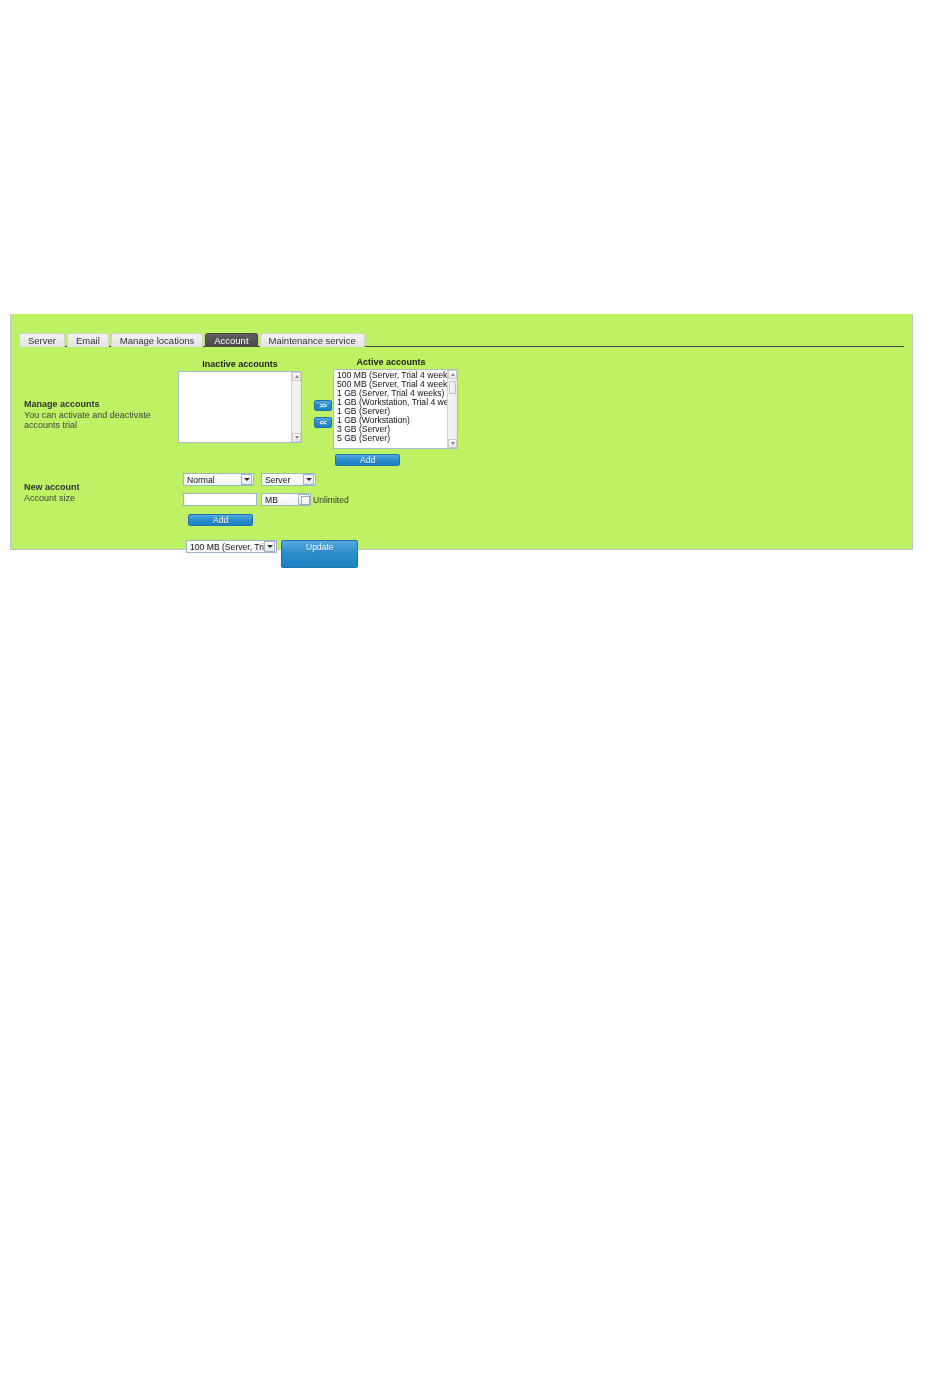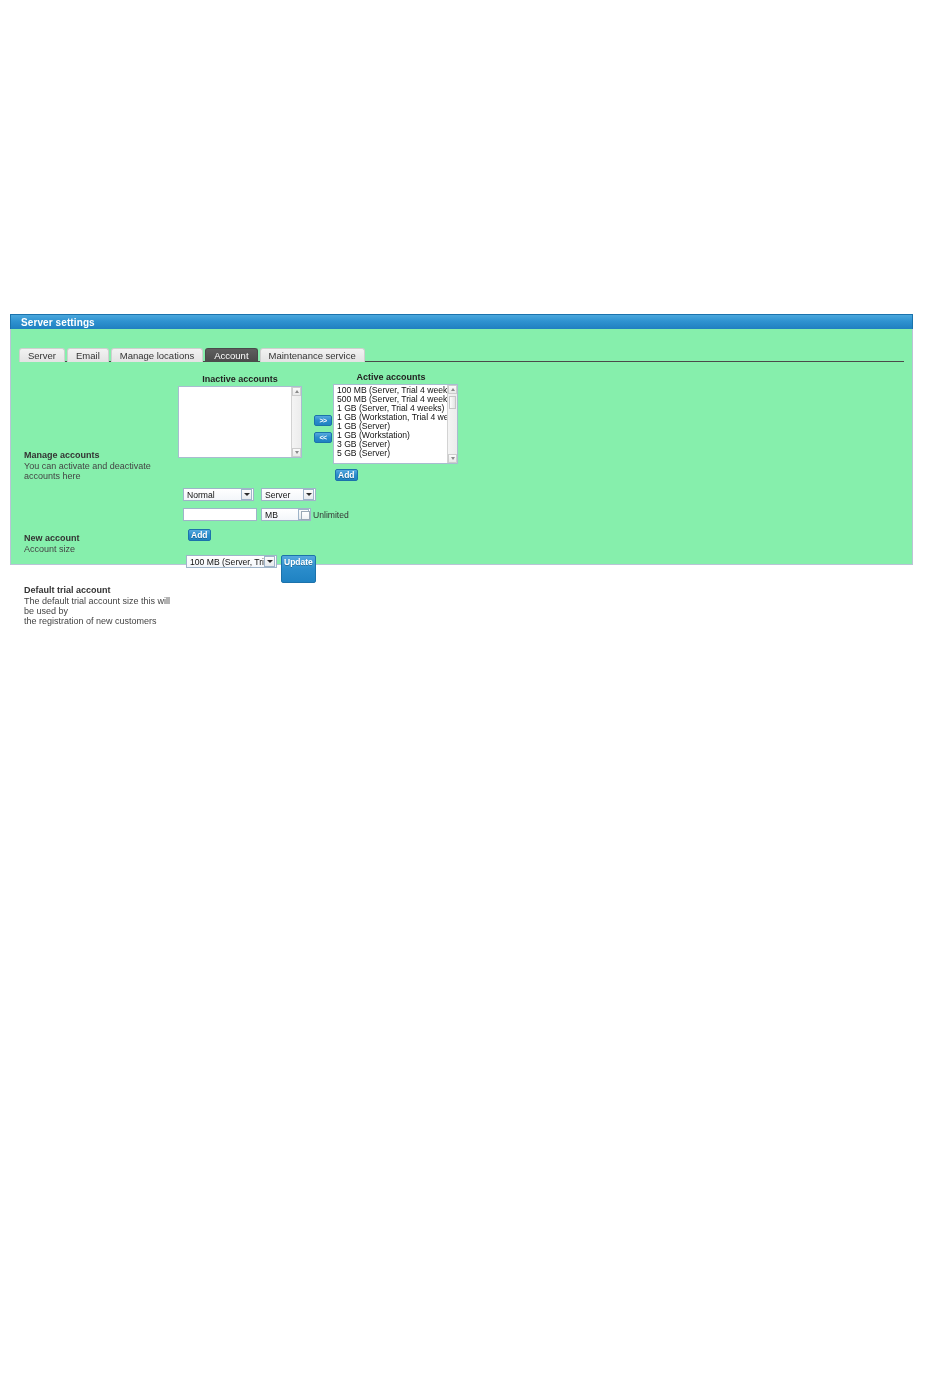--- a/index.html
+++ b/index.html
@@ -38,21 +38,21 @@
     padding: 0 0 0 10px;
     border: 1px solid #1b73ad;
     border-bottom: none;
     letter-spacing: 0.1px;
     box-sizing: border-box;
   }
 
   .panel-body {
     border: 1px solid #b9c4d6;
     border-top: none;
-    background: #86efac;
+    background: #bef264;
     height: 236px;
     position: relative;
     box-sizing: border-box;
   }
 
   
   .tabbar {
     position: absolute;
     left: 8px;
     top: 19px;
@@ -98,21 +98,20 @@
     top: 33px;
     right: 0;
     bottom: 0;
   }
 
   .lbl-block {
     position: absolute;
     font-size: 9px;
     line-height: 10px;
     color: #333;
-    margin-top: 36px;
   }
   .lbl-block .t {
     font-weight: bold;
     font-size: 9px;
     display: block;
     margin-bottom: 1px;
   }
   .lbl-block .d {
     display: block;
     font-size: 9px;
@@ -213,26 +212,25 @@
   
   .btn {
     display: inline-block;
     border-radius: 2px;
     border: 1px solid #1c72ab;
     background: linear-gradient(to bottom, #56a9de 0%, #2a8ccb 50%, #1f82c2 100%);
     color: #ffffff;
     font-size: 8.5px;
     line-height: 11px;
     height: 12px;
-    padding: 0 2px;
+    padding: 0 24px;
     text-align: left;
     cursor: pointer;
     box-sizing: border-box;
     text-shadow: 0 1px 0 rgba(0,0,0,0.25);
-    font-weight: bold;
   }
 
   
   .sel {
     position: absolute;
     height: 13px;
     background: linear-gradient(to bottom, #ffffff 0%, #f3f6fa 100%);
     border: 1px solid #9fb4c9;
     box-sizing: border-box;
     display: flex;
@@ -299,38 +297,37 @@
     flex: 0 0 9px;
   }
 </style>
 </head>
 <body>
 
 <div class="page">
 
   <div class="panel-wrap">
 
-    <div class="panel-title">Server settings</div>
 
     <div class="panel-body">
 
       <div class="tabbar">
         <div class="tab">Server</div>
         <div class="tab">Email</div>
         <div class="tab">Manage locations</div>
         <div class="tab active">Account</div>
         <div class="tab">Maintenance service</div>
       </div>
       <div class="tabline"></div>
 
       <div class="content">
 
         <div class="lbl-block" style="left:13px; top:52px; width:150px;">
           <span class="t">Manage accounts</span>
-          <span class="d">You can activate and deactivate accounts here</span>
+          <span class="d">You can activate and deactivate accounts trial</span>
         </div>
 
         <div class="list-col-title" style="left:167px; top:12px; width:124px;text-align:center;">Inactive accounts</div>
 
         <div class="list-col-title" style="left:312px; top:10px; width:136px;">Active accounts</div>
 
         <div class="listbox" style="left:167px; top:24px; width:124px; height:72px;">
           <div class="items"></div>
           <div class="sbar">
             <div class="sb-arrow up">
@@ -397,25 +394,20 @@
             </span>
         </div>
 
         <div class="chk-wrap" style="left:282px; top:148px;padding-left:8px;">
           <span class="chk"></span>
           <span>Unlimited</span>
         </div>
 
         <div class="btn" style="position:absolute; left:177px; top:167px;">Add</div>
 
-        <div class="lbl-block" style="left:13px; top:187px; width:158px;">
-          <span class="t">Default trial account</span>
-          <span class="d">The default trial account size this will be used by</span>
-          <span class="d">the registration of new customers</span>
-        </div>
 
         <div class="sel" style="left:175px; top:193px; width:91px;">
           <span class="txt">100 MB (Server, Trial 4 w</span>
           <span class="arrow">
               <i></i>
             </span>
         </div>
 
         <div class="btn" style="position:absolute; left:270px; top:193px; height:28px; line-height:12px;">Update</div>
 

